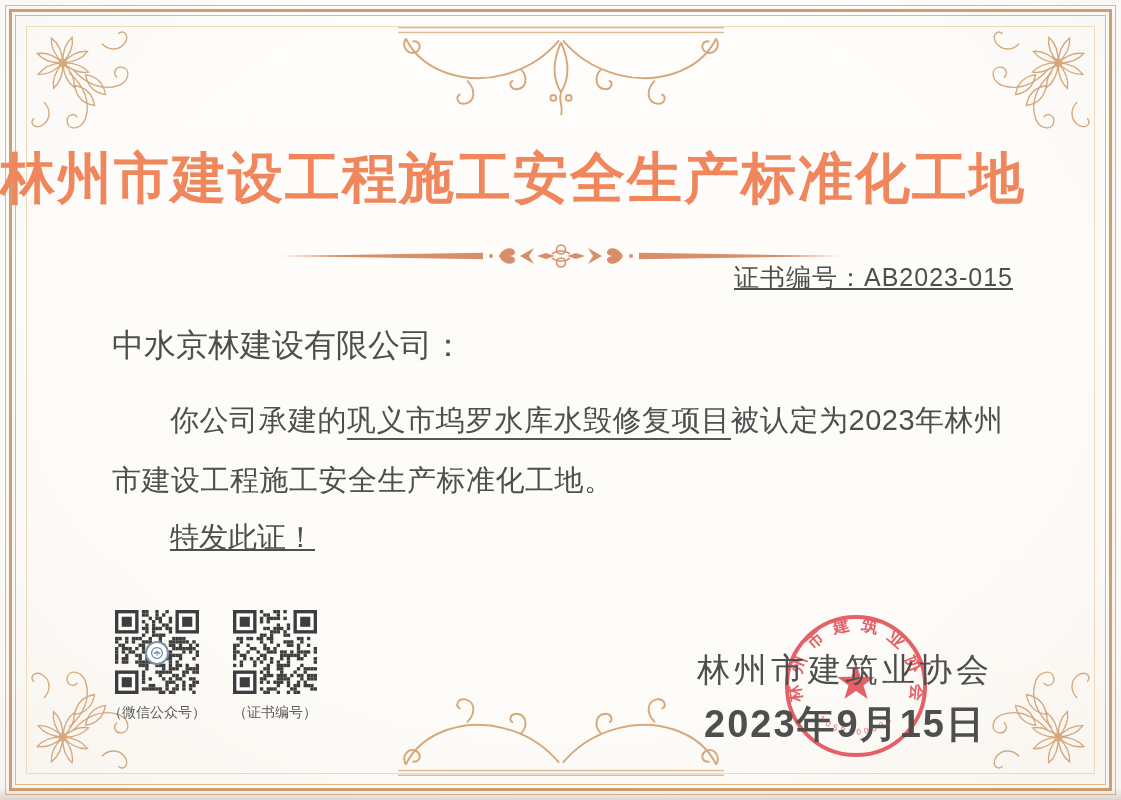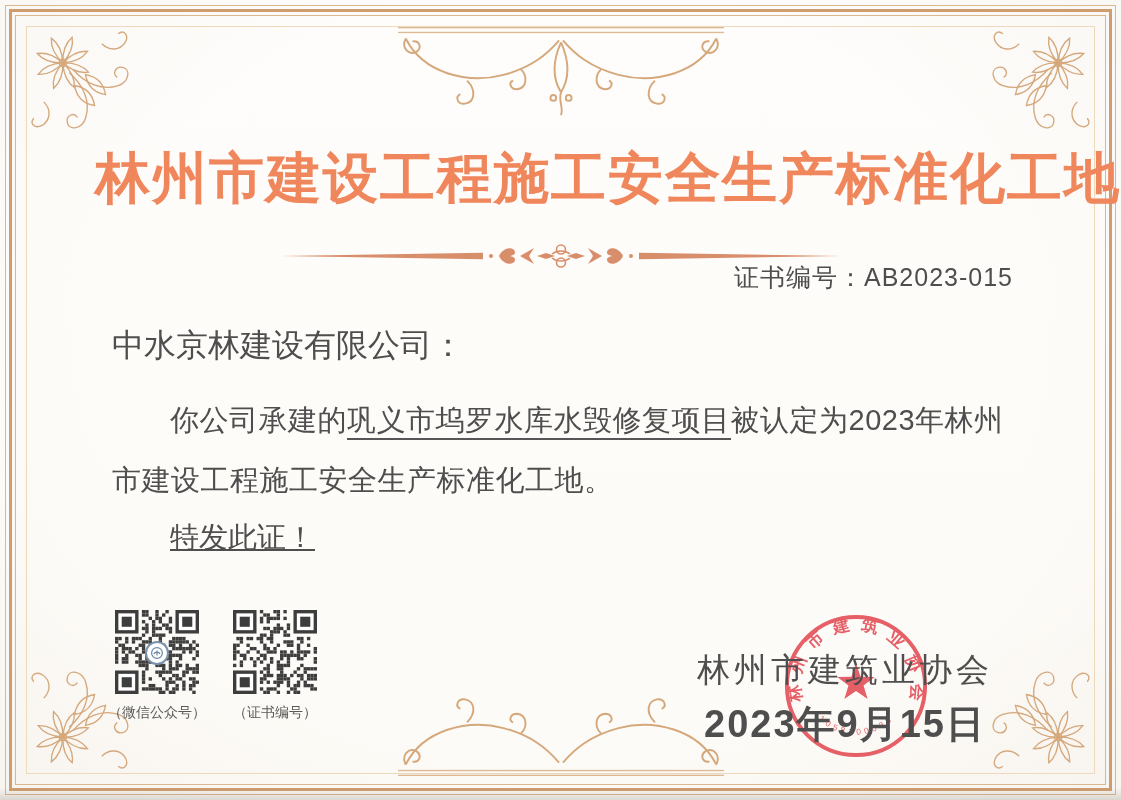--- a/index.html
+++ b/index.html
@@ -23,24 +23,24 @@
   .corner.tl{top:22px; left:22px;}
   .corner.tr{top:22px; right:22px; transform:scaleX(-1);}
   .corner.bl{bottom:22px; left:22px; transform:scaleY(-1);}
   .corner.br{bottom:22px; right:22px; transform:scale(-1,-1);}
   .flourish{position:absolute; left:50%; width:336px; height:92px; color:var(--c-ornament,#d5a87c);}
   .flourish.top{top:27px; transform:translateX(-50%);}
   .flourish.bottom{bottom:24px; transform:translateX(-50%) scaleY(-1);}
   .divider{position:absolute; top:243px; left:50%; transform:translateX(-50%);
     width:560px; height:26px; color:var(--c-divider,#d98e6b);}
   
-  .title{position:absolute; top:142px; left:0; width:100%; text-align:right;
+  .title{position:absolute; top:142px; left:0; width:100%; text-align:left;
     font-size:55px; font-weight:900; letter-spacing:2px; color:var(--c-title,#f0875c);}
   .cert-no{position:absolute; top:261px; right:108px; font-size:25px;
-    color:var(--c-text,#4e4e4e); letter-spacing:1px;}
+    color:var(--c-text,#4e4e4e); letter-spacing:1px;text-decoration:underline;}
   .recipient{position:absolute; top:324px; left:112px; font-size:32px; color:var(--c-text,#4e4e4e);}
   .body-par{position:absolute; top:390px; left:112px; width:916px; font-size:29px;
     line-height:60px; color:var(--c-text,#4e4e4e); text-indent:2em; letter-spacing:.5px;}
   .body-par .uline{border-bottom:2px solid #565656; padding-bottom:2px;}
   .closing{position:absolute; top:518px; left:170px; font-size:29px; color:var(--c-text,#4e4e4e);text-decoration:underline;}
   
   .qr-row{position:absolute; top:610px; left:114px; display:flex; gap:32px;}
   .qr-item{display:flex; flex-direction:column; align-items:center; position:relative; width:86px;}
   .qr-item svg{width:84px; height:84px; display:block;}
   .qr-label{margin-top:10px; font-size:14px; color:#5a5a5a; white-space:nowrap;}

